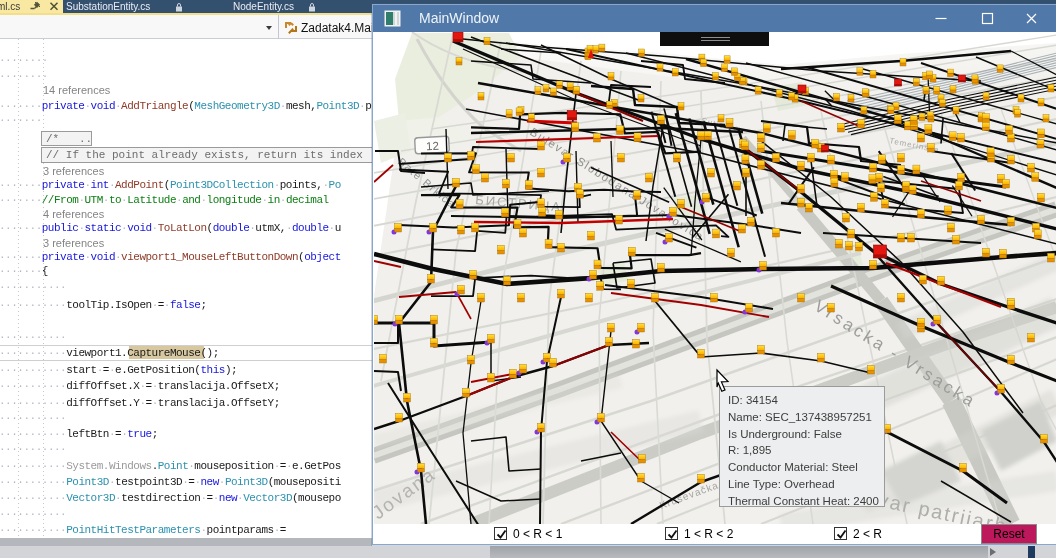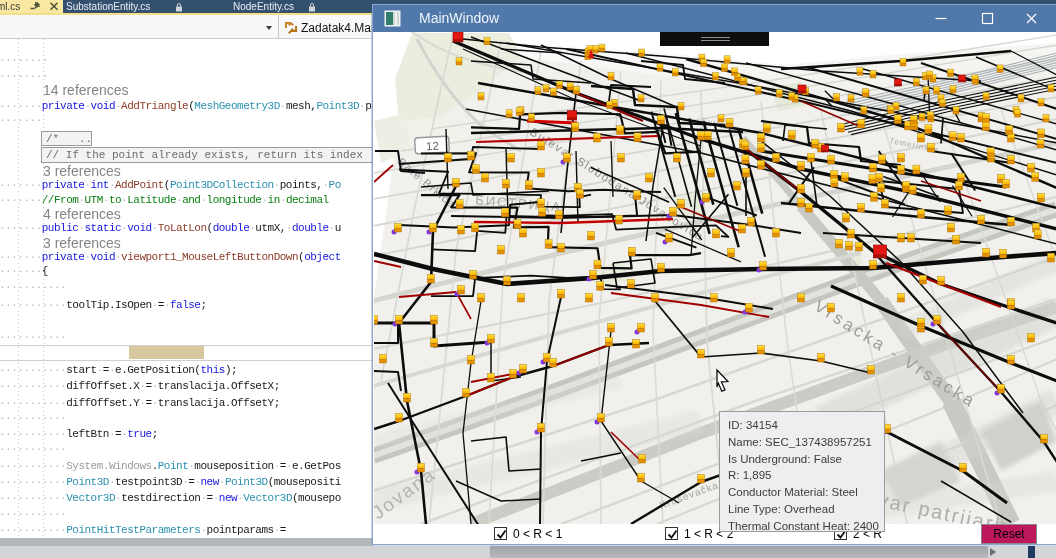--- a/index.html
+++ b/index.html
@@ -5,38 +5,38 @@
 #stage{position:relative;width:1056px;height:558px}
 
 #tabs{position:absolute;left:0;top:0;width:1056px;height:12.5px;background:#34506f}
 #tabs .t{position:absolute;top:0;height:12.5px;font-size:10px;color:#e9edf4;line-height:13px}
 #yellowline{position:absolute;left:0;top:12.5px;width:372px;height:2px;background:#f3df8a}
 #navbar{position:absolute;left:0;top:14.5px;width:372px;height:24.5px;background:#f8f8f8;border-bottom:1px solid #c8cdd6}
 #editor{position:absolute;left:0;top:39px;width:372px;height:499px;background:#fff;overflow:hidden}
 .cl{position:absolute;left:-1px;width:380px;height:16px;font-family:"Liberation Mono",monospace;font-size:11px;letter-spacing:-0.5px;line-height:16px;color:#1a1a1a;white-space:pre}
 .cl i{font-style:normal;color:#b3b7c2}
 .cl b{font-weight:normal}
-.rf{position:absolute;left:43px;height:12px;font-size:14px;color:#848484;line-height:12px}
+.rf{position:absolute;left:43px;height:12px;font-size:11px;color:#848484;line-height:12px}
 .box{position:absolute;border:1px solid #9a9a9a;background:#f3f3f3;color:#6d6d6d;font-family:"Liberation Mono",monospace;font-size:11px;line-height:14px;letter-spacing:0;white-space:pre;overflow:hidden;padding-left:4px}
 .guide{position:absolute;top:0;width:1px;height:499px;background:repeating-linear-gradient(to bottom,#c9c9c9 0 1px,transparent 1px 4px)}
 
 #lscroll{position:absolute;left:0;top:538px;width:372px;height:8px;background:#b4b7bc}
 #taskstrip{position:absolute;left:0;top:546px;width:1056px;height:12px;background:#d2d4d7}
 #taskthumb{position:absolute;left:0;top:546px;width:988px;height:12px;background:linear-gradient(#9fa3a8,#b7babf)}
 #tarrow{position:absolute;left:990px;top:548px;width:0;height:0;border-left:6px solid #6a6d72;border-top:4px solid transparent;border-bottom:4px solid transparent}
 #tbar2{position:absolute;left:1028px;top:546px;width:7px;height:12px;background:#1f3a5f}
 
 #win{position:absolute;left:372px;top:4px;width:692px;height:541px;background:#fff;border:1px solid #89a6cc;box-shadow:0 0 0 1px rgba(60,90,130,.25)}
 #title{position:absolute;left:0;top:0;width:690px;height:27px;background:#5078a9;color:#eef4fa;font-size:14px}
 #client{position:absolute;left:1px;top:27px;width:683px;height:492px;background:#fff}
 #bbar{position:absolute;left:1px;top:519px;width:690px;height:20px;background:#fff;font-size:12px;color:#000}
 .cb{position:absolute;width:13px;height:13px;background:#fff;border:1px solid #333}
 .cb svg{position:absolute;left:0;top:0}
 #reset{position:absolute;left:607px;top:0px;width:56px;height:20px;background:#be185d;border:1px solid #8a8a8a;font-size:12px;text-align:center;line-height:18px}
-#tooltip{position:absolute;left:345px;top:379px;width:166px;height:121px;background:#eceeef;border:1px solid #9b9b9b;font-size:11.5px;line-height:16.8px;color:#3c3c3c;padding:5px 0 0 8px;z-index:8}
+#tooltip{position:absolute;left:345px;top:354px;width:166px;height:121px;background:#eceeef;border:1px solid #9b9b9b;font-size:11.5px;line-height:16.8px;color:#3c3c3c;padding:5px 0 0 8px;z-index:8}
 #cursor{position:absolute;left:339px;top:336px;z-index:9}
 </style></head><body>
 <div id="stage">
 
 <div id="tabs">
   <div style="position:absolute;left:0;top:0;width:63px;height:12.5px;background:#f8e8a2"></div>
   <div class="t" style="left:-3px;color:#3a3a3a">ml.cs</div>
   <svg style="position:absolute;left:30px;top:1px" width="11" height="11" viewBox="0 0 11 11">
         <path d="M0.5 7.5h4" stroke="#55553a" stroke-width="1.5"></path>
         <path d="M4.5 7.5L8 4" stroke="#55553a" stroke-width="1.3"></path>
@@ -83,20 +83,21 @@
 <div class="rf" style="top:169.0px">4 references</div>
 <div class="cl" style="top:181.0px"><i>·</i><i>·</i><i>·</i><i>·</i><i>·</i><i>·</i><i>·</i><b style="color:#1616dd">public<i>·</i>static<i>·</i>void<i>·</i></b><b style="color:#8E3B28">ToLatLon</b>(<b style="color:#1616dd">double</b><i>·</i>utmX,<i>·</i><b style="color:#1616dd">double</b><i>·</i>u</div>
 <div class="rf" style="top:198.0px">3 references</div>
 <div class="cl" style="top:209.5px"><i>·</i><i>·</i><i>·</i><i>·</i><i>·</i><i>·</i><i>·</i><b style="color:#1616dd">private<i>·</i>void<i>·</i></b><b style="color:#8E3B28">viewport1_MouseLeftButtonDown</b>(<b style="color:#1616dd">object</b></div>
 <div class="cl" style="top:223.5px"><i>·</i><i>·</i><i>·</i><i>·</i><i>·</i><i>·</i><i>·</i>{</div>
 <div class="cl" style="top:240.0px"><i>·</i><i>·</i><i>·</i><i>·</i><i>·</i><i>·</i><i>·</i><i>·</i><i>·</i><i>·</i><i>·</i></div>
 <div class="cl" style="top:258.0px"><i>·</i><i>·</i><i>·</i><i>·</i><i>·</i><i>·</i><i>·</i><i>·</i><i>·</i><i>·</i><i>·</i>toolTip.IsOpen<i>·</i>=<i>·</i><b style="color:#1616dd">false</b>;</div>
 <div class="cl" style="top:290.0px"><i>·</i><i>·</i><i>·</i><i>·</i><i>·</i><i>·</i><i>·</i><i>·</i><i>·</i><i>·</i><i>·</i></div>
 <div style="position:absolute;left:0;top:305.5px;width:372px;height:16px;border-top:1px solid #cfcfcf;border-bottom:1px solid #cfcfcf"></div>
 <div style="position:absolute;left:129px;top:307px;width:75px;height:13px;background:#d8c8a0"></div>
+<div class="cl" style="top:305.5px"><i>·</i><i>·</i><i>·</i><i>·</i><i>·</i><i>·</i><i>·</i><i>·</i><i>·</i><i>·</i><i>·</i>viewport1.CaptureMouse();</div>
 <div class="cl" style="top:322.5px"><i>·</i><i>·</i><i>·</i><i>·</i><i>·</i><i>·</i><i>·</i><i>·</i><i>·</i><i>·</i><i>·</i>start<i>·</i>=<i>·</i>e.GetPosition(<b style="color:#1616dd">this</b>);</div>
 <div class="cl" style="top:355.5px"><i>·</i><i>·</i><i>·</i><i>·</i><i>·</i><i>·</i><i>·</i><i>·</i><i>·</i><i>·</i><i>·</i>diffOffset.Y<i>·</i>=<i>·</i>translacija.OffsetY;</div>
 <div class="cl" style="top:339.0px"><i>·</i><i>·</i><i>·</i><i>·</i><i>·</i><i>·</i><i>·</i><i>·</i><i>·</i><i>·</i><i>·</i>diffOffset.X<i>·</i>=<i>·</i>translacija.OffsetX;</div>
 <div class="cl" style="top:371.0px"><i>·</i><i>·</i><i>·</i><i>·</i><i>·</i><i>·</i><i>·</i><i>·</i><i>·</i><i>·</i><i>·</i></div>
 <div class="cl" style="top:386.5px"><i>·</i><i>·</i><i>·</i><i>·</i><i>·</i><i>·</i><i>·</i><i>·</i><i>·</i><i>·</i><i>·</i>leftBtn<i>·</i>=<i>·</i><b style="color:#1616dd">true</b>;</div>
 <div class="cl" style="top:402.0px"><i>·</i><i>·</i><i>·</i><i>·</i><i>·</i><i>·</i><i>·</i><i>·</i><i>·</i><i>·</i><i>·</i></div>
 <div class="cl" style="top:419.0px"><i>·</i><i>·</i><i>·</i><i>·</i><i>·</i><i>·</i><i>·</i><i>·</i><i>·</i><i>·</i><i>·</i><b style="color:#9a9a9a">System.Windows</b>.<b style="color:#2B91AF">Point</b><i>·</i>mouseposition<i>·</i>=<i>·</i>e.GetPos</div>
 <div class="cl" style="top:435.0px"><i>·</i><i>·</i><i>·</i><i>·</i><i>·</i><i>·</i><i>·</i><i>·</i><i>·</i><i>·</i><i>·</i><b style="color:#2B91AF">Point3D</b><i>·</i>testpoint3D<i>·</i>=<i>·</i><b style="color:#1616dd">new</b><i>·</i><b style="color:#2B91AF">Point3D</b>(mousepositi</div>
 <div class="cl" style="top:451.0px"><i>·</i><i>·</i><i>·</i><i>·</i><i>·</i><i>·</i><i>·</i><i>·</i><i>·</i><i>·</i><i>·</i><b style="color:#2B91AF">Vector3D</b><i>·</i>testdirection<i>·</i>=<i>·</i><b style="color:#1616dd">new</b><i>·</i><b style="color:#2B91AF">Vector3D</b>(mousepo</div>
 <div class="cl" style="top:467.0px"><i>·</i><i>·</i><i>·</i><i>·</i><i>·</i><i>·</i><i>·</i><i>·</i><i>·</i><i>·</i><i>·</i></div>

